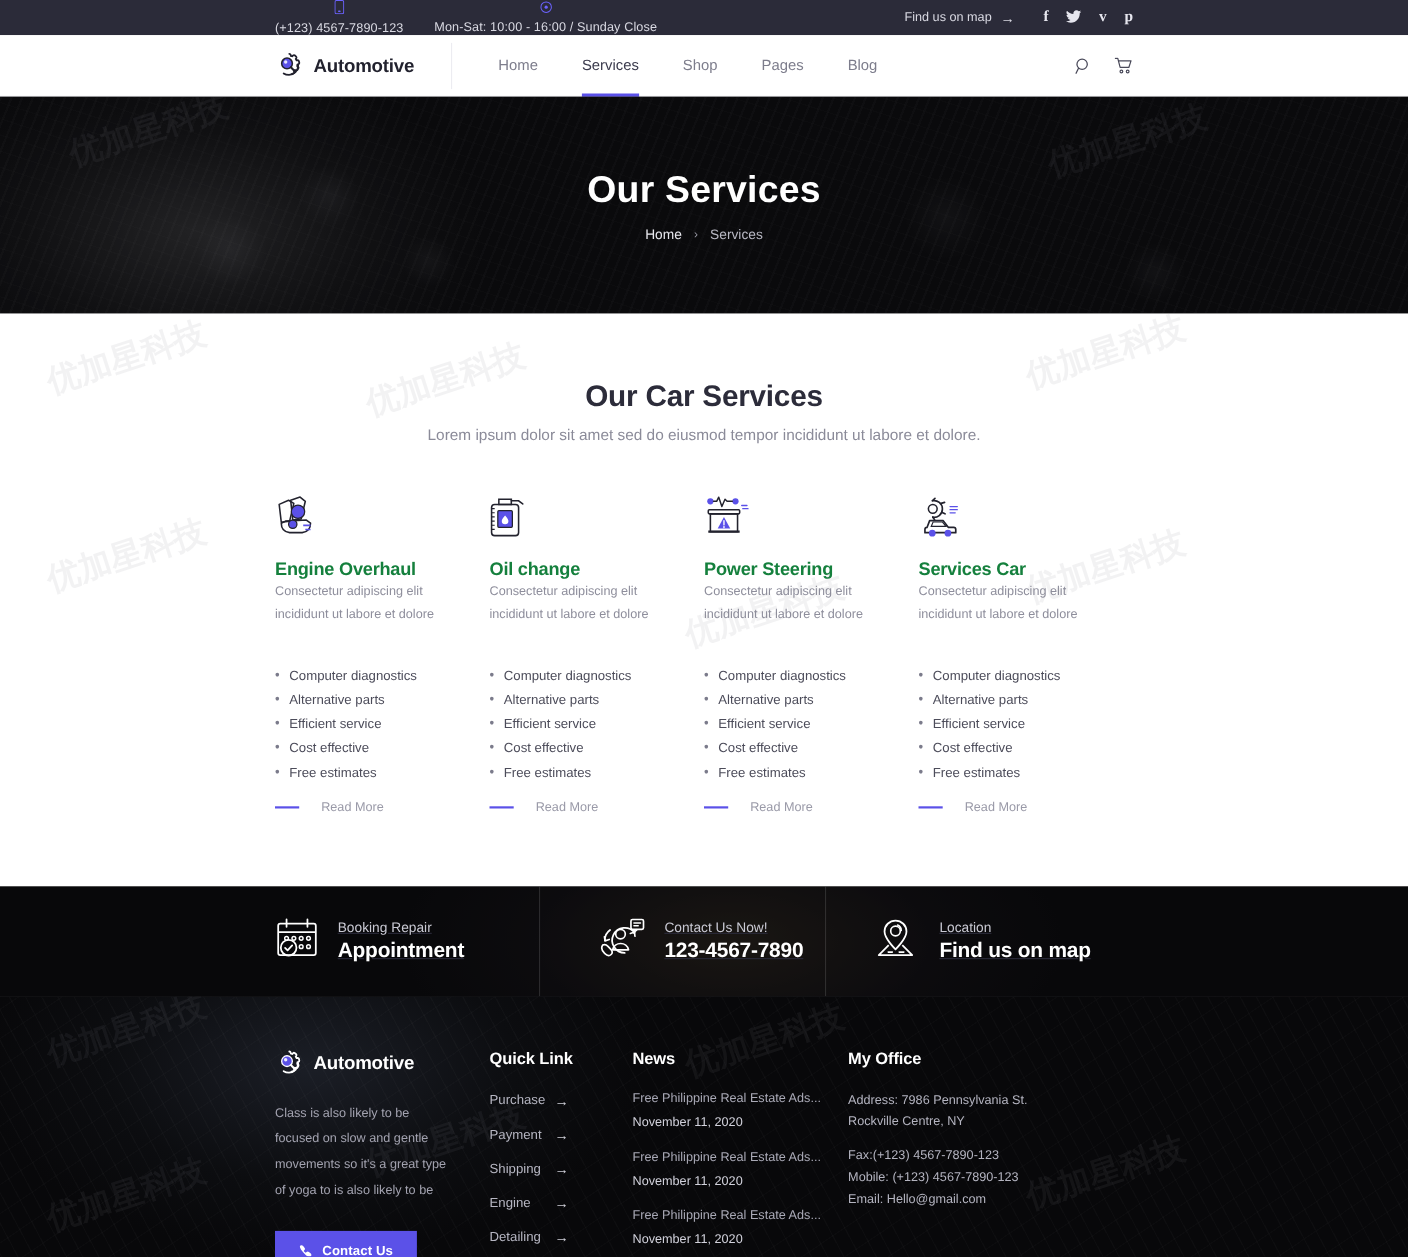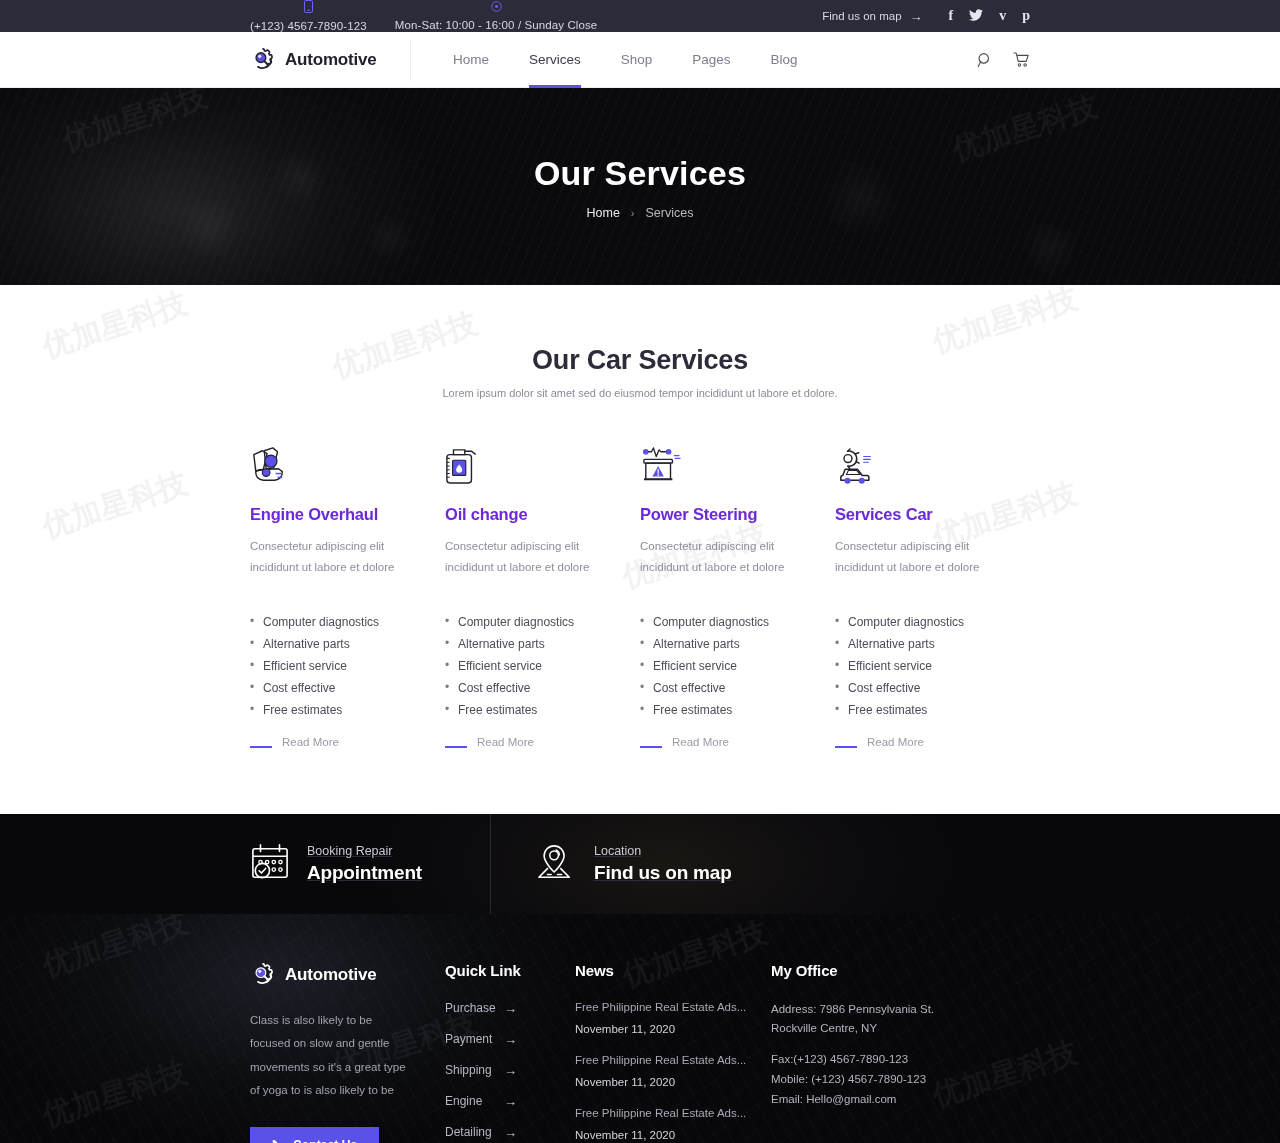--- a/index.html
+++ b/index.html
@@ -93,41 +93,41 @@
   .hero-title { position:relative; font-size:34px; font-weight:bold; color:#fff; letter-spacing:.2px; }
   .hero-crumbs { position:relative; margin-top:13px; display:flex; align-items:center; gap:11px; font-size:12.5px; }
   .hero-crumbs a { color:#e9e9ef; text-decoration:none; }
   .hero-crumbs .sep { color:#9a9aa6; font-size:11px; }
   .hero-crumbs .cur { color:#b9b9c4; }
 
   
   .services { background:#fff; padding:60px 0 66px; position:relative;}
   .sec-head { text-align:center; }
   .sec-title { font-size:27px; font-weight:bold; color:#2c2c3a; letter-spacing:-.2px;}
-  .sec-sub { margin-top:11px; font-size:11px; color:#8b8b99; }
+  .sec-sub { margin-top:11px; font-size:14px; color:#8b8b99; }
   .svc-grid {
     margin-top:40px;
     display:grid;
     grid-template-columns:repeat(4, 195px);
     width:780px;
     margin-left:auto; margin-right:auto;
   }
   .svc-col { padding-right:18px; }
   .svc-icon { height:46px; display:flex; align-items:flex-end; margin-bottom:20px;}
-  .svc-name { font-size:16.5px; font-weight:bold; color:#6d28d9; margin-bottom:12px; letter-spacing:-.2px;}
+  .svc-name { font-size:16.5px; font-weight:bold; color:#15803d; letter-spacing:-.2px;}
   .svc-desc { font-size:11.5px; line-height:1.85; color:#8e8e9c; }
   .svc-list { list-style:none; margin-top:36px; }
   .svc-list li {
     position:relative; padding-left:13px; font-size:12px; color:#4c4c5a;
     margin-bottom:8px;
   }
   .svc-list li::before {
     content:"•"; position:absolute; left:0; top:-1px; color:#7b7b8b; font-size:12px;
   }
-  .read-more { margin-top:19px; display:flex; align-items:flex-end; gap:10px; text-decoration:none;}
+  .read-more { margin-top:19px; display:flex; align-items:center; gap:20px; text-decoration:none;}
   .read-more .bar { width:22px; height:2px; background:#5b51e8; display:block;}
   .read-more span.txt { font-size:11.5px; color:#9a9aa8; }
 
   
   .info-strip {
     position:relative; height:100px; overflow:hidden; background:#0d0d0f;
     display:flex; align-items:center;
   }
   .strip-bg {
     position:absolute; inset:0;
@@ -454,20 +454,40 @@
             <circle cx="13" cy="29" r="7.5" fill="none" stroke="#fff" stroke-width="1.7"></circle>
             <path d="M9.6 29.2 l2.4 2.4 l4.4-4.8" fill="none" stroke="#fff" stroke-width="1.7" stroke-linecap="round" stroke-linejoin="round"></path>
           </svg>
         </span>
         <div class="strip-txt">
           <div class="sm">Booking Repair</div>
           <div class="lg">Appointment</div>
         </div>
       </div>
 
+      <div class="strip-item s2">
+        <span>
+          <svg width="42" height="38" viewBox="0 0 44 40">
+            <path d="M24 34 a12 12 0 1 1 9.4-19.5" fill="none" stroke="#fff" stroke-width="1.7" stroke-linecap="round"></path>
+            <path d="M5 22 a12 12 0 0 1 5-10" fill="none" stroke="#fff" stroke-width="1.7" stroke-linecap="round"></path>
+            <path d="M4.6 18.5 l.6 4 l4-1.4" fill="none" stroke="#fff" stroke-width="1.6" stroke-linecap="round" stroke-linejoin="round"></path>
+            <path d="M33.8 18 l-.4-4 l-4 1.4" fill="none" stroke="#fff" stroke-width="1.6" stroke-linecap="round" stroke-linejoin="round"></path>
+            <circle cx="20" cy="16" r="4.6" fill="none" stroke="#fff" stroke-width="1.6"></circle>
+            <path d="M12.5 31 a7.8 7.8 0 0 1 15.2 0z" fill="none" stroke="#fff" stroke-width="1.6" stroke-linejoin="round"></path>
+            <path d="M3 26.5 c2-1 3.5-.4 5 1.2 l3 3.2 c1.4 1.6 1.4 3.2 0 4.6 -1.8 1.8-4 1.2-6.2-1 -2.6-2.6-3.6-5.6-1.8-8z" fill="none" stroke="#fff" stroke-width="1.6" stroke-linejoin="round"></path>
+            <rect x="30" y="2" width="12" height="9.5" rx="1.5" fill="none" stroke="#fff" stroke-width="1.6"></rect>
+            <path d="M33 11.5 l-.6 3.4 l3.6-3.4" fill="none" stroke="#fff" stroke-width="1.6" stroke-linejoin="round"></path>
+            <path d="M32.8 5.4 h6.4 M32.8 8 h4.2" stroke="#fff" stroke-width="1.3" stroke-linecap="round"></path>
+          </svg>
+        </span>
+        <div class="strip-txt">
+          <div class="sm">Contact Us Now!</div>
+          <div class="lg">123-4567-7890</div>
+        </div>
+      </div>
 
       <div class="strip-item s3">
         <span>
           <svg width="42" height="38" viewBox="0 0 44 40">
             <path d="M20 3 a10.5 10.5 0 0 1 10.5 10.5 c0 7-10.5 17-10.5 17 s-10.5-10-10.5-17A10.5 10.5 0 0 1 20 3z" fill="none" stroke="#fff" stroke-width="1.7" stroke-linejoin="round"></path>
             <circle cx="20" cy="13" r="4.6" fill="none" stroke="#fff" stroke-width="1.6"></circle>
             <path d="M25.5 12.5 a5.6 5.6 0 0 0-3.5-5.2" fill="none" stroke="#fff" stroke-width="1.5" stroke-linecap="round"></path>
             <path d="M13.5 26.5 L4 36 h32 l-9.5-9.5" fill="none" stroke="#fff" stroke-width="1.7" stroke-linejoin="round"></path>
             <path d="M13 33.2 h4 M23.5 33.2 h4.5" stroke="#fff" stroke-width="1.5" stroke-linecap="round"></path>
           </svg>

